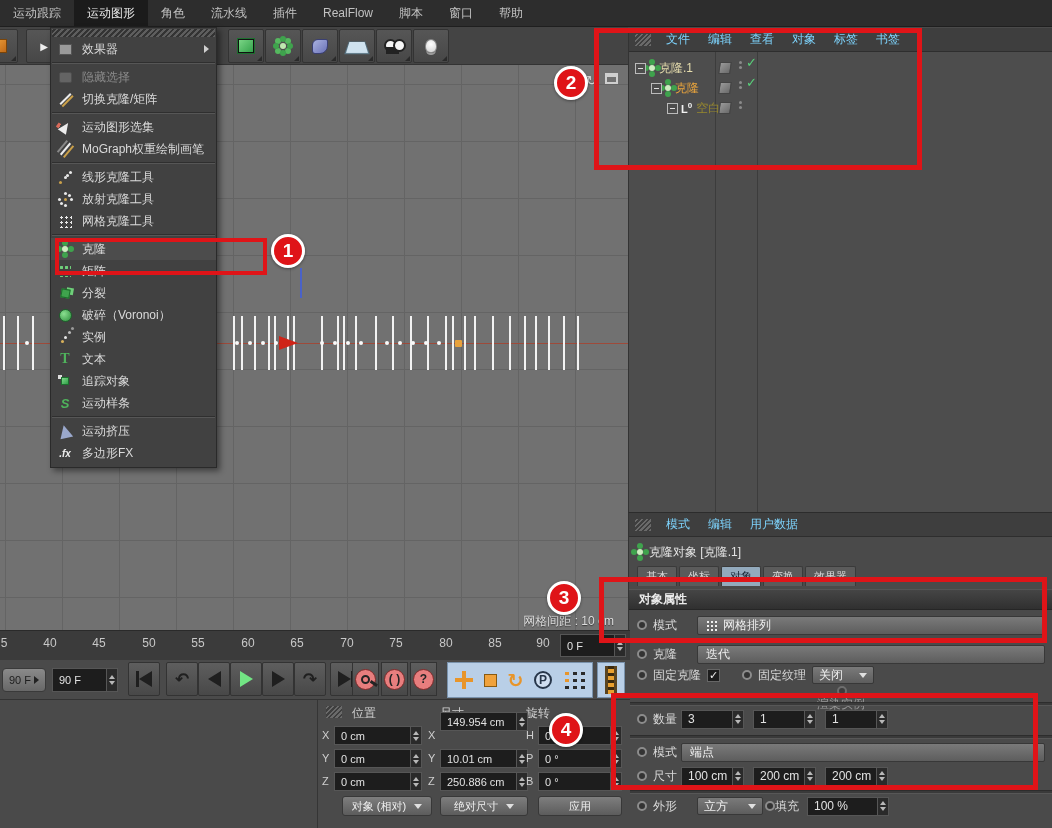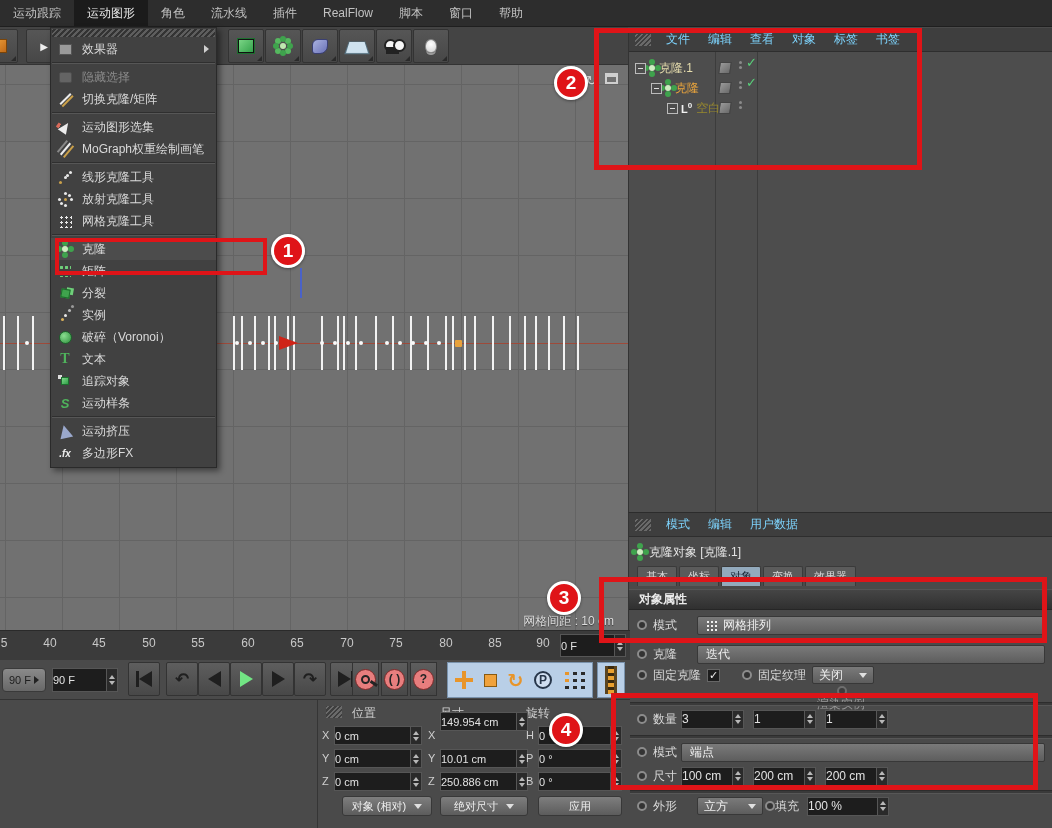--- a/index.html
+++ b/index.html
@@ -102,21 +102,21 @@
   .am-tab { padding:0 8px; background:#5b5b5b; border:1px solid #3a3a3a; border-bottom:none; color:#d8d8d8; display:flex; align-items:center; font-size:11px; border-radius:2px 2px 0 0;}
   .am-tab.active { background:#93aabd; color:#12202e; }
   .am-sec { position:absolute; left:0; top:76px; width:424px; height:21px; background:linear-gradient(#454545,#303030); border-top:1px solid #555; border-bottom:1px solid #262626; display:flex; align-items:center; padding-left:10px; font-weight:bold; color:#ececec;}
   .am-row { position:absolute; left:0; width:424px; display:flex; align-items:center; }
   .pcirc { width:10px; height:10px; border-radius:50%; border:2px solid #8c8c8c; background:#333; margin:0 6px 0 8px; flex:0 0 10px;}
   .am-label { color:#d8d8d8; }
   .ddwide { height:19px; background:linear-gradient(#7a7a7a,#5d5d5d); border:1px solid #383838; border-radius:2px; display:flex; align-items:center; gap:6px; padding:0 8px; color:#f0f0f0;}
   .ddsmall { height:18px; background:linear-gradient(#7a7a7a,#5d5d5d); border:1px solid #383838; border-radius:2px; display:flex; align-items:center; justify-content:space-between; padding:0 6px; color:#f0f0f0;}
   .darr { width:0; height:0; border-top:5px solid #e0e0e0; border-left:4px solid transparent; border-right:4px solid transparent; }
   .gridglyph { width:11px; height:11px; background-image:radial-gradient(#f0f0f0 1.1px,transparent 1.3px); background-size:4px 4px;}
-  .field { height:19px; background:#1d1d1d; border:1px solid #565656; display:flex; align-items:center; color:#e2e2e2; position:relative;}
+  .field { height:19px; background:#1d1d1d; border:1px solid #565656; display:flex; align-items:center; color:#e2e2e2; padding-left:6px; position:relative;}
   .spin { position:absolute; right:0; top:0; bottom:0; width:11px; border-left:1px solid #565656; display:flex; flex-direction:column; align-items:center; justify-content:center; gap:2px; background:#2a2a2a;}
   .spin i { width:0; height:0; border-left:3px solid transparent; border-right:3px solid transparent; display:block;}
   .spin .up { border-bottom:4px solid #b8b8b8; } .spin .dn { border-top:4px solid #b8b8b8; }
   .chk { width:13px; height:13px; background:#1d1d1d; border:1px solid #666; color:#f0f0f0; font-size:11px; display:flex; align-items:center; justify-content:center;}
   .dim { opacity:.55;flex-direction:column; }
   .am-sep { position:absolute; left:0; width:424px; height:4px; background:#3a3a3a; border-top:1px solid #2d2d2d; border-bottom:1px solid #575757;}
 
   
   .timeline { position:absolute; left:0; top:630px; width:630px; height:30px; background:#3b3b3b; border-top:1px solid #2a2a2a; z-index:2; overflow:hidden;}
   .tick-num { position:absolute; top:5px; color:#c8c8c8; font-size:12px; width:20px; text-align:center;}
@@ -337,29 +337,29 @@
           <span>矩阵</span>
         </div>
         <div class="menu-item">
           <span class="mi">
             <span class="ig-fracture"></span>
           </span>
           <span>分裂</span>
         </div>
         <div class="menu-item">
           <span class="mi">
+            <span class="ig-voronoi"></span>
+          </span>
+          <span>破碎（Voronoi）</span>
+        </div>
+        <div class="menu-item">
+          <span class="mi">
             <span class="ig-instance"></span>
           </span>
           <span>实例</span>
-        </div>
-        <div class="menu-item">
-          <span class="mi">
-            <span class="ig-voronoi"></span>
-          </span>
-          <span>破碎（Voronoi）</span>
         </div>
         <div class="menu-item">
           <span class="mi">
             <span class="ig-text"></span>
           </span>
           <span>文本</span>
         </div>
         <div class="menu-item">
           <span class="mi">
             <span class="ig-tracer"></span>

